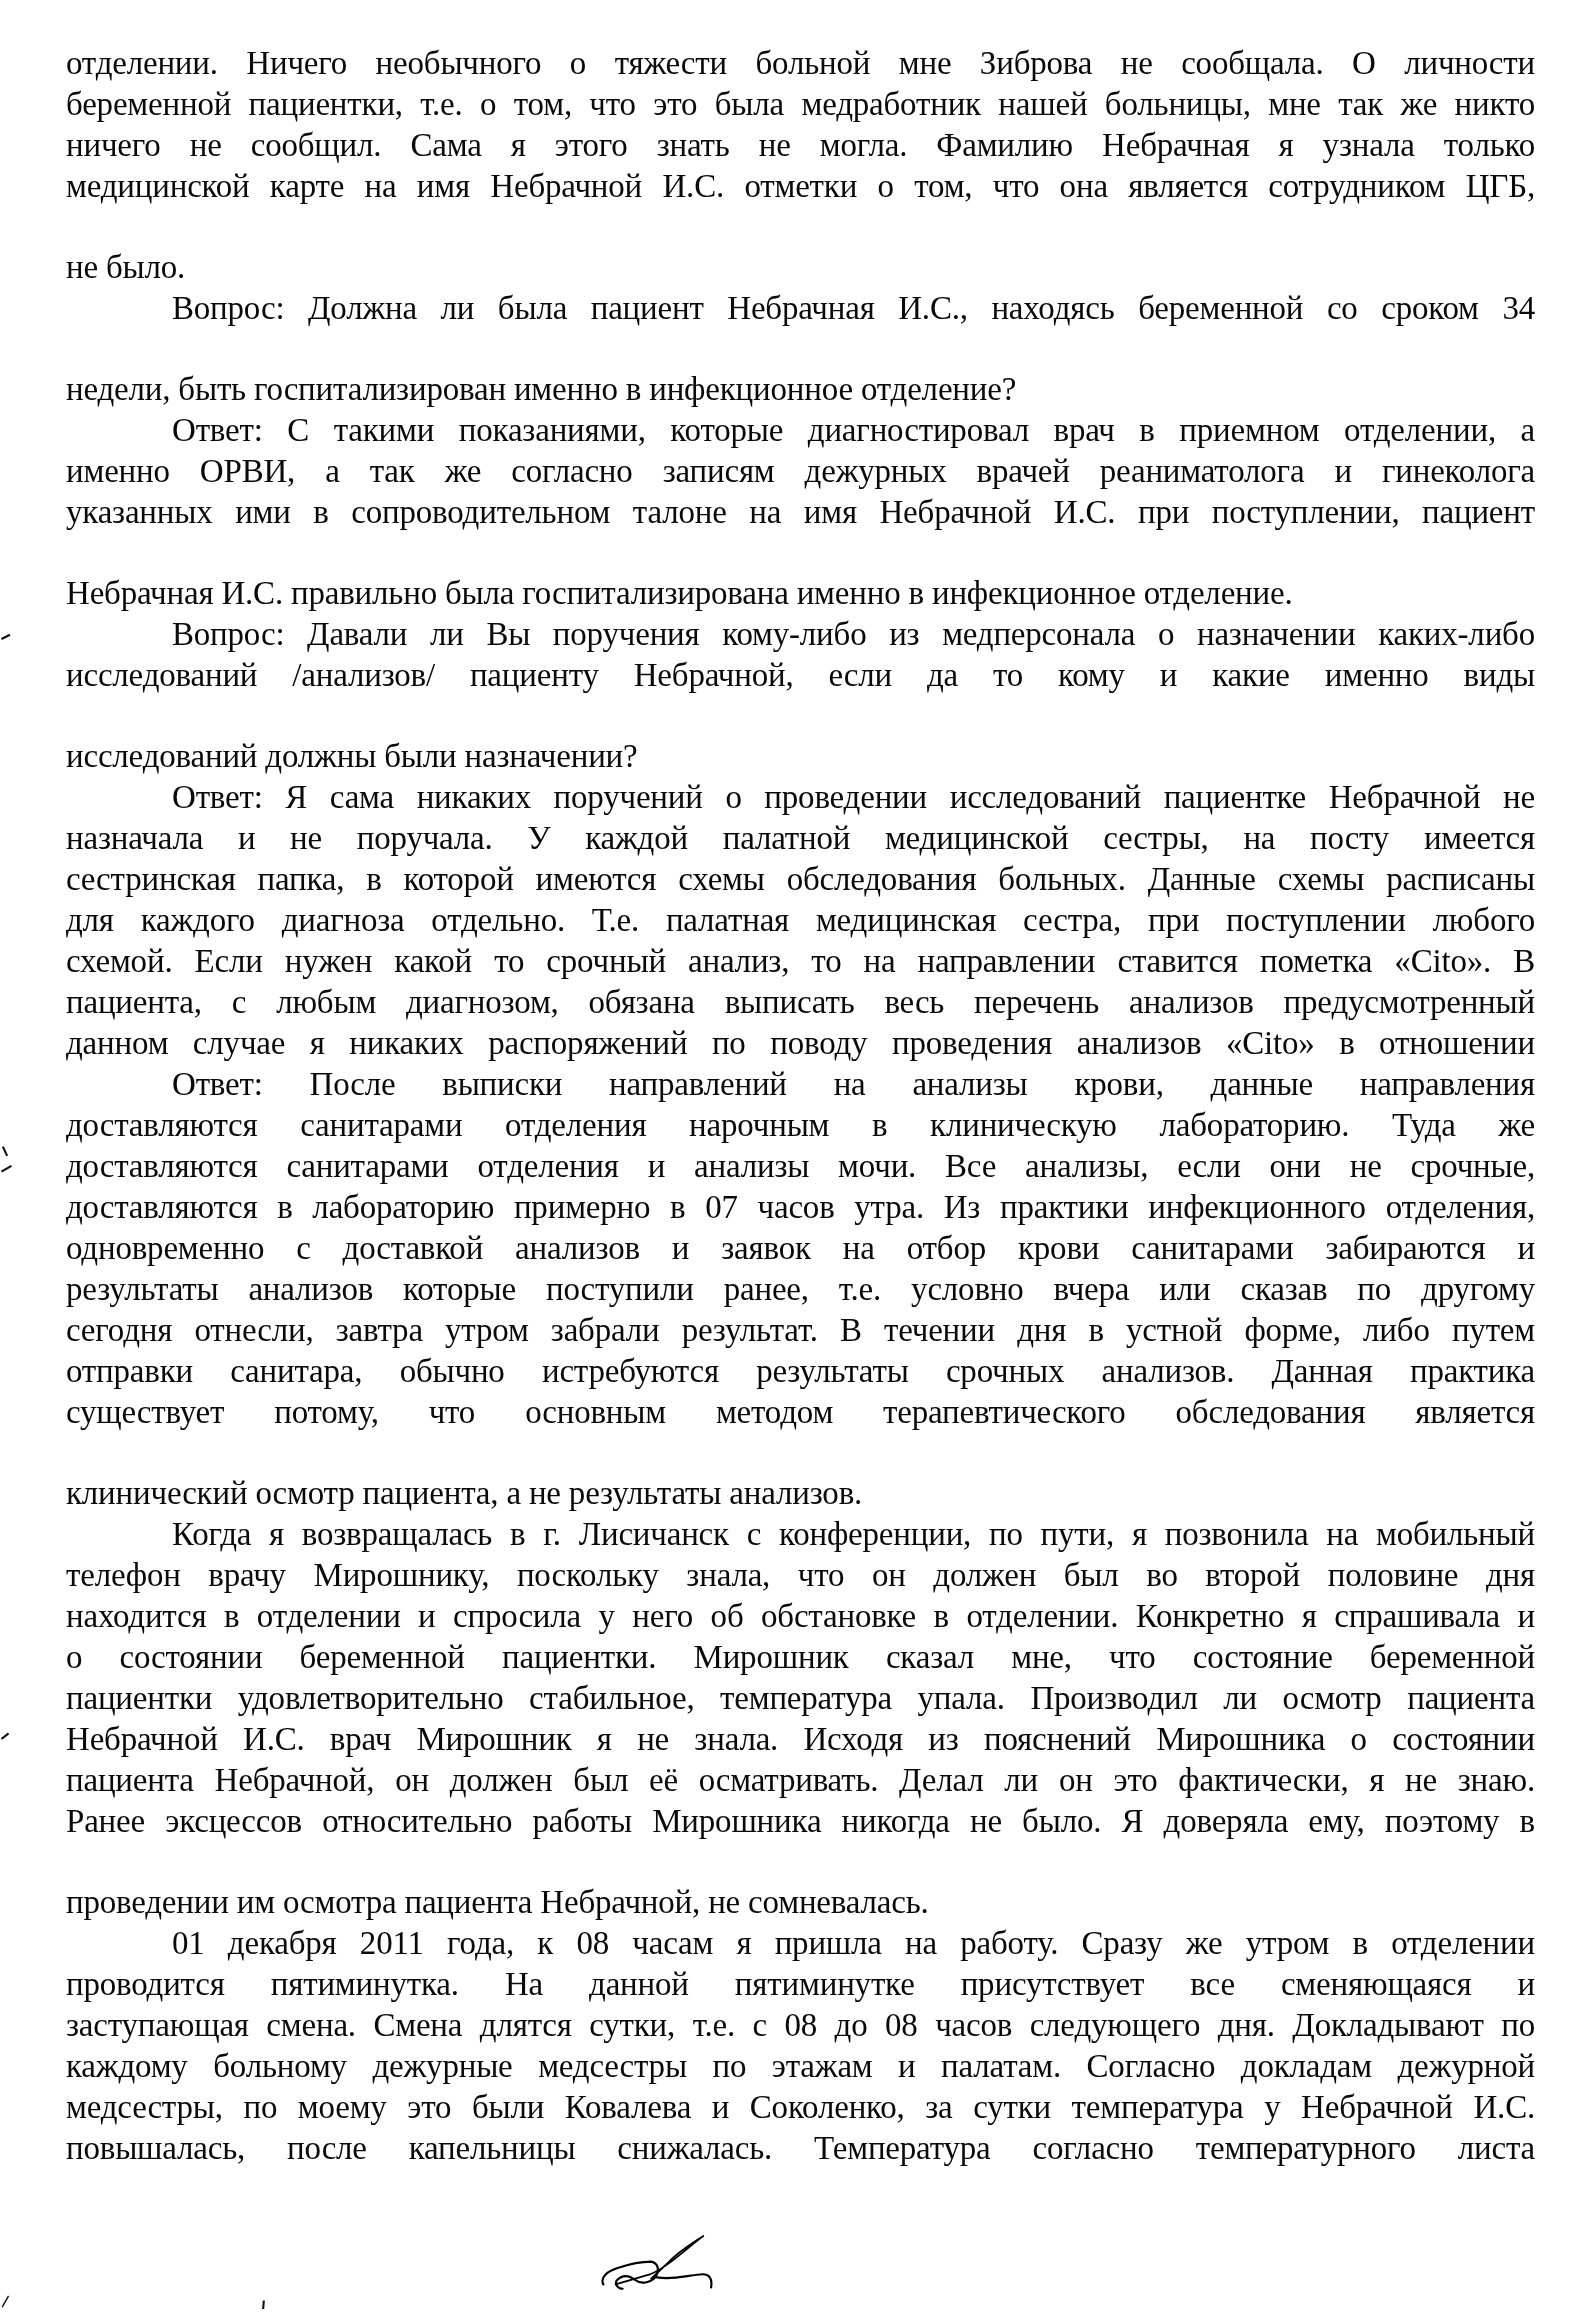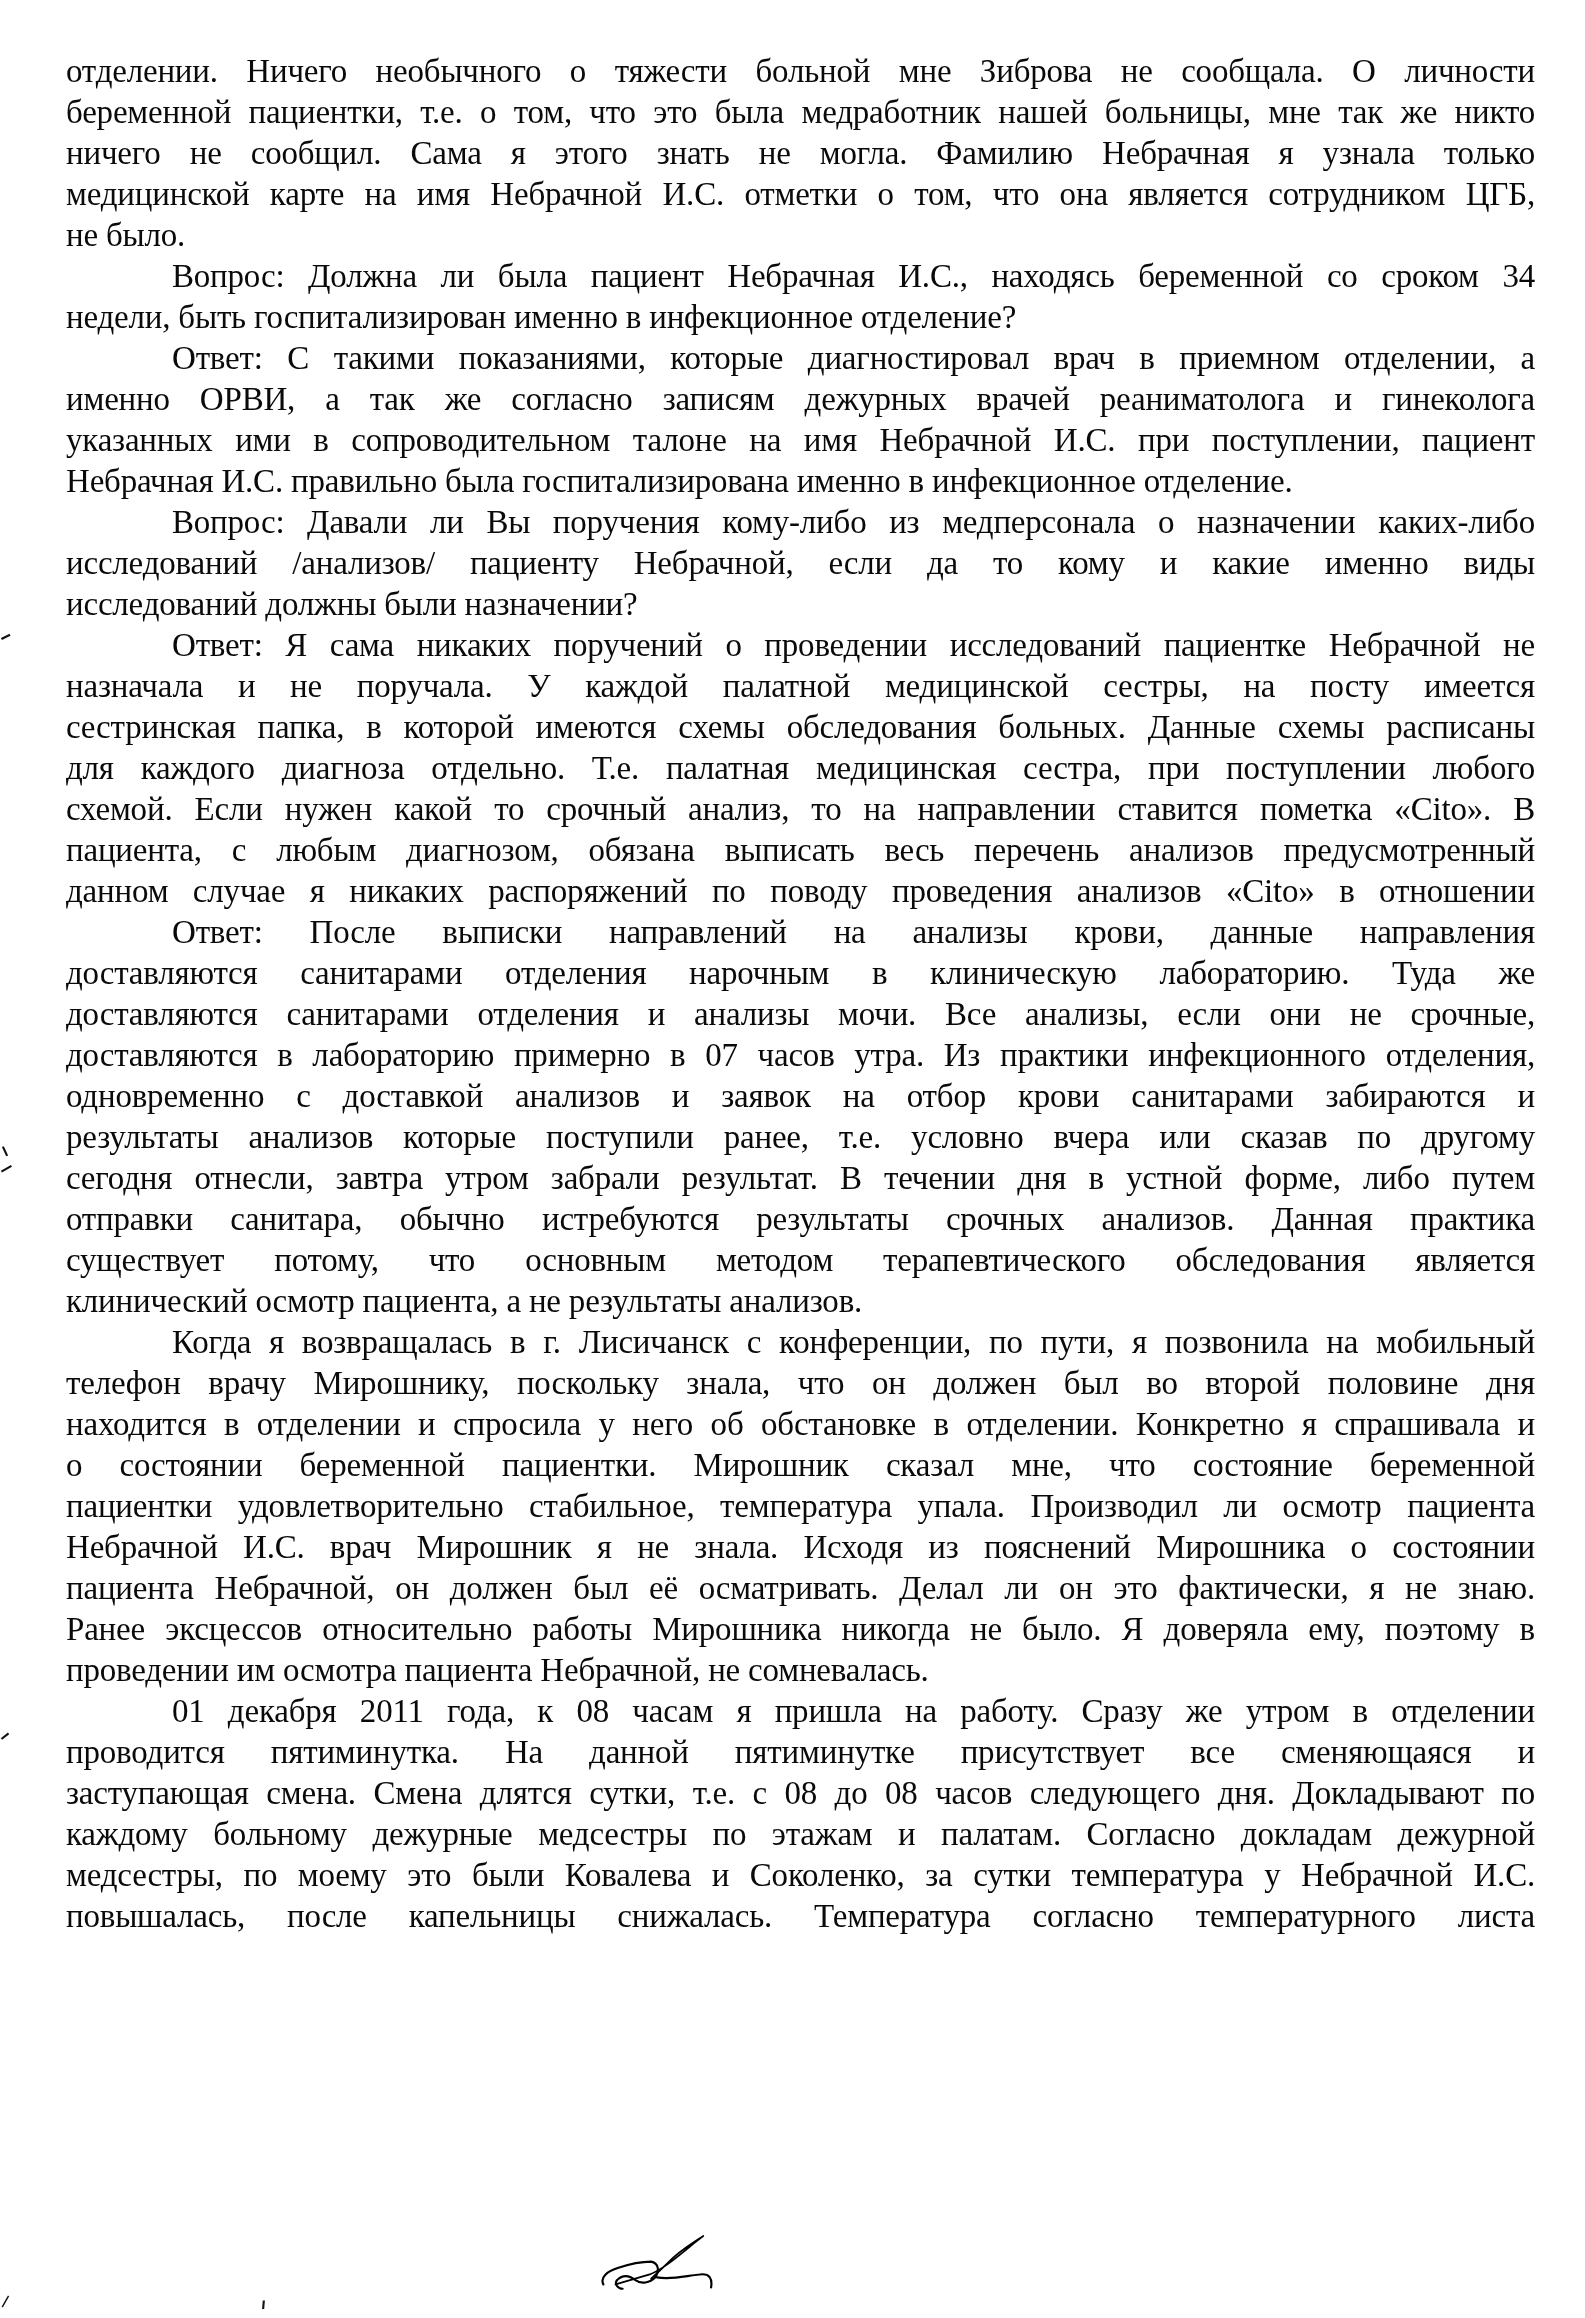--- a/index.html
+++ b/index.html
@@ -1,31 +1,31 @@
 <!DOCTYPE html>
 <html style="font-size:11.4px"><head>
 <meta charset="utf-8">
 <style>
   html, body { margin: 0; padding: 0; background: #ffffff; }
   body { width: 1585px; height: 2319px; position: relative; overflow: hidden; }
   .page { position: absolute; left: 0; top: 0; width: 1585px; height: 2319px; background: #ffffff; }
-  .text-block { position: absolute; left: 66px; top: 51px; width: 1469px; }
+  .text-block { position: absolute; left: 66px; top: 43px; width: 1469px; }
   .line {
     font-family: "Liberation Serif", "DejaVu Serif", serif;
     font-size: 33px;
     line-height: 41px;
     height: 41px;
     color: #0a0a0a;
     white-space: nowrap;
     overflow: visible;
     text-align: justify;
     text-align-last: justify;
     letter-spacing: -0.2px;
   }
-  .line.last { text-align: right; text-align-last: left; }
+  .line.last { text-align: right; text-align-last: left; margin-top: 40px; }
   .line.indent { padding-left: 106px; }
   .signature { position: absolute; left: 557px; top: 2200px; width: 214px; height: 119px; }
   .mark { position: absolute; }
 </style>
 </head>
 <body>
 
 <div class="page">
   <div class="text-block" id="text-block">
       <div>

